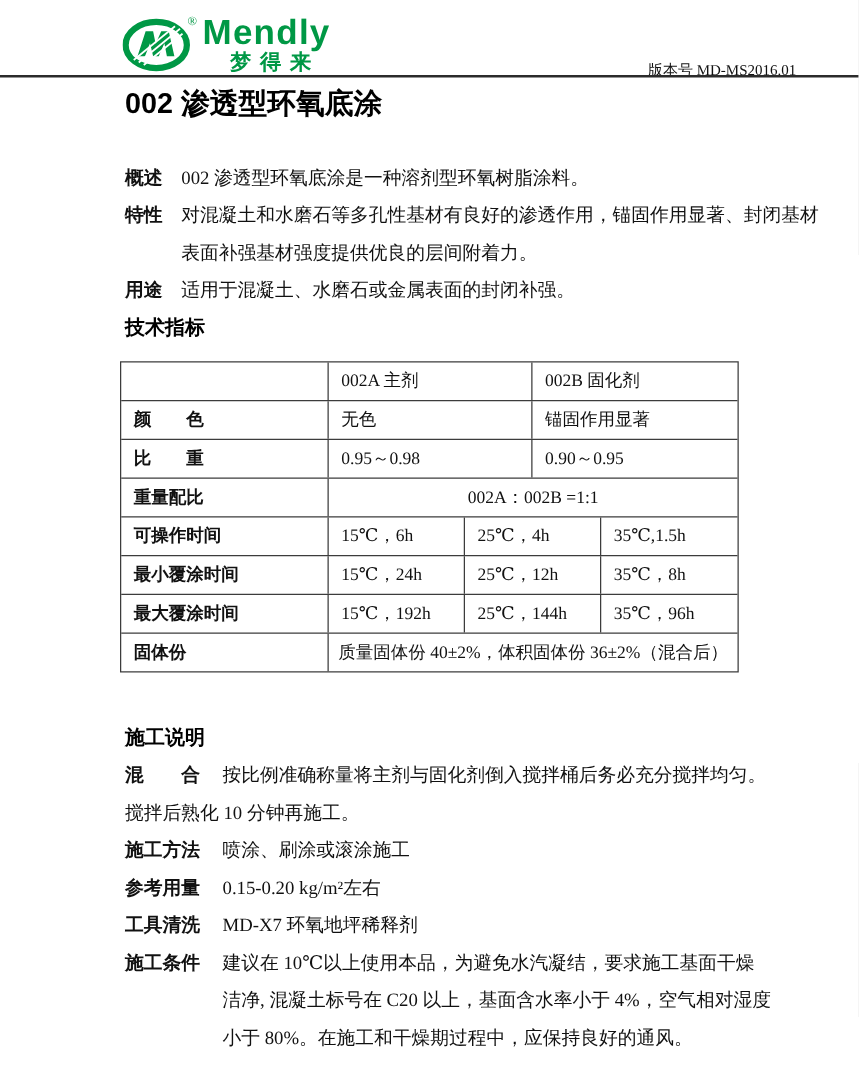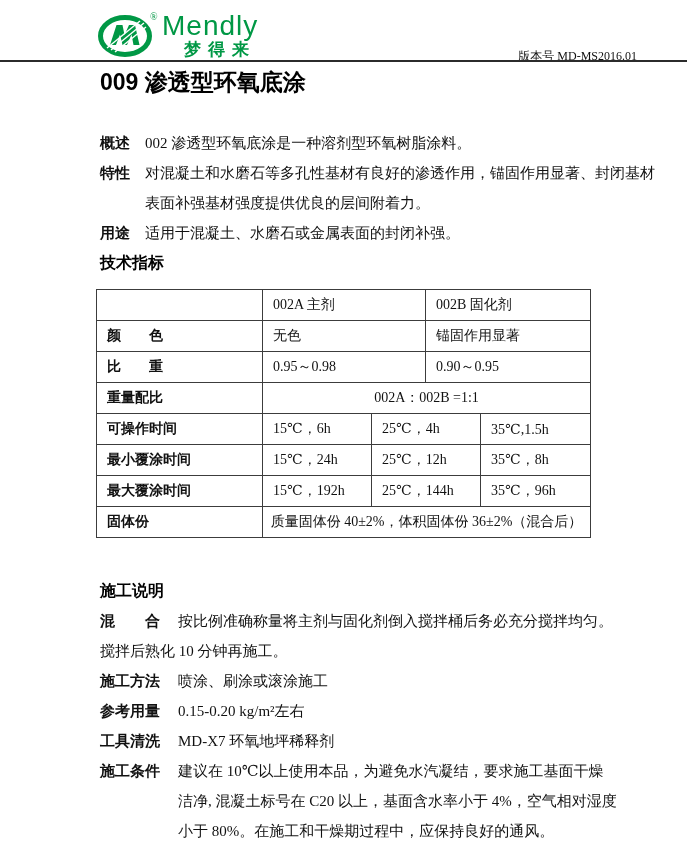--- a/index.html
+++ b/index.html
@@ -13,21 +13,21 @@
     font-size:15px;
   }
   
   .hdr{position:absolute;top:0;left:0;width:687px;height:60px;}
   .logo{position:absolute;left:98px;top:8px;display:flex;align-items:flex-start;}
   .logo-mark{display:block;}
   .logo-texts{margin-left:2px;line-height:1;}
   .logo-en{
     display:block;
     font-family:"Liberation Sans","DejaVu Sans",sans-serif;
-    font-weight:normal;font-size:28px;letter-spacing:1px;
+    font-weight:bold;font-size:28px;letter-spacing:1px;
     color:var(--green);margin-top:4px;
   }
   .logo-cn{
     display:block;
     font-family:"Liberation Sans","DejaVu Sans",sans-serif;
     font-weight:bold;font-size:17px;letter-spacing:7px;
     color:var(--green);margin-top:1px;padding-left:22px;
   }
   .version{
     position:absolute;right:50px;top:48px;
@@ -110,21 +110,21 @@
         <span class="logo-en">Mendly</span>
         <span class="logo-cn">梦得来</span>
       </div>
     </div>
     <div class="version">版本号 MD-MS2016.01</div>
   </div>
   <div class="hdr-rule"></div>
 
   <div class="main">
 
-    <h1 class="title">009 渗透型环氧底涂</h1>
+    <h1 class="title">002 渗透型环氧底涂</h1>
 
     <div class="intro">
       <div class="irow">
         <span class="ilabel">概述</span>
         <span class="itext">002 渗透型环氧底涂是一种溶剂型环氧树脂涂料。</span>
       </div>
       <div class="irow">
         <span class="ilabel">特性</span>
         <span class="itext">对混凝土和水磨石等多孔性基材有良好的渗透作用，锚固作用显著、封闭基材表面补强基材强度提供优良的层间附着力。</span>
       </div>

